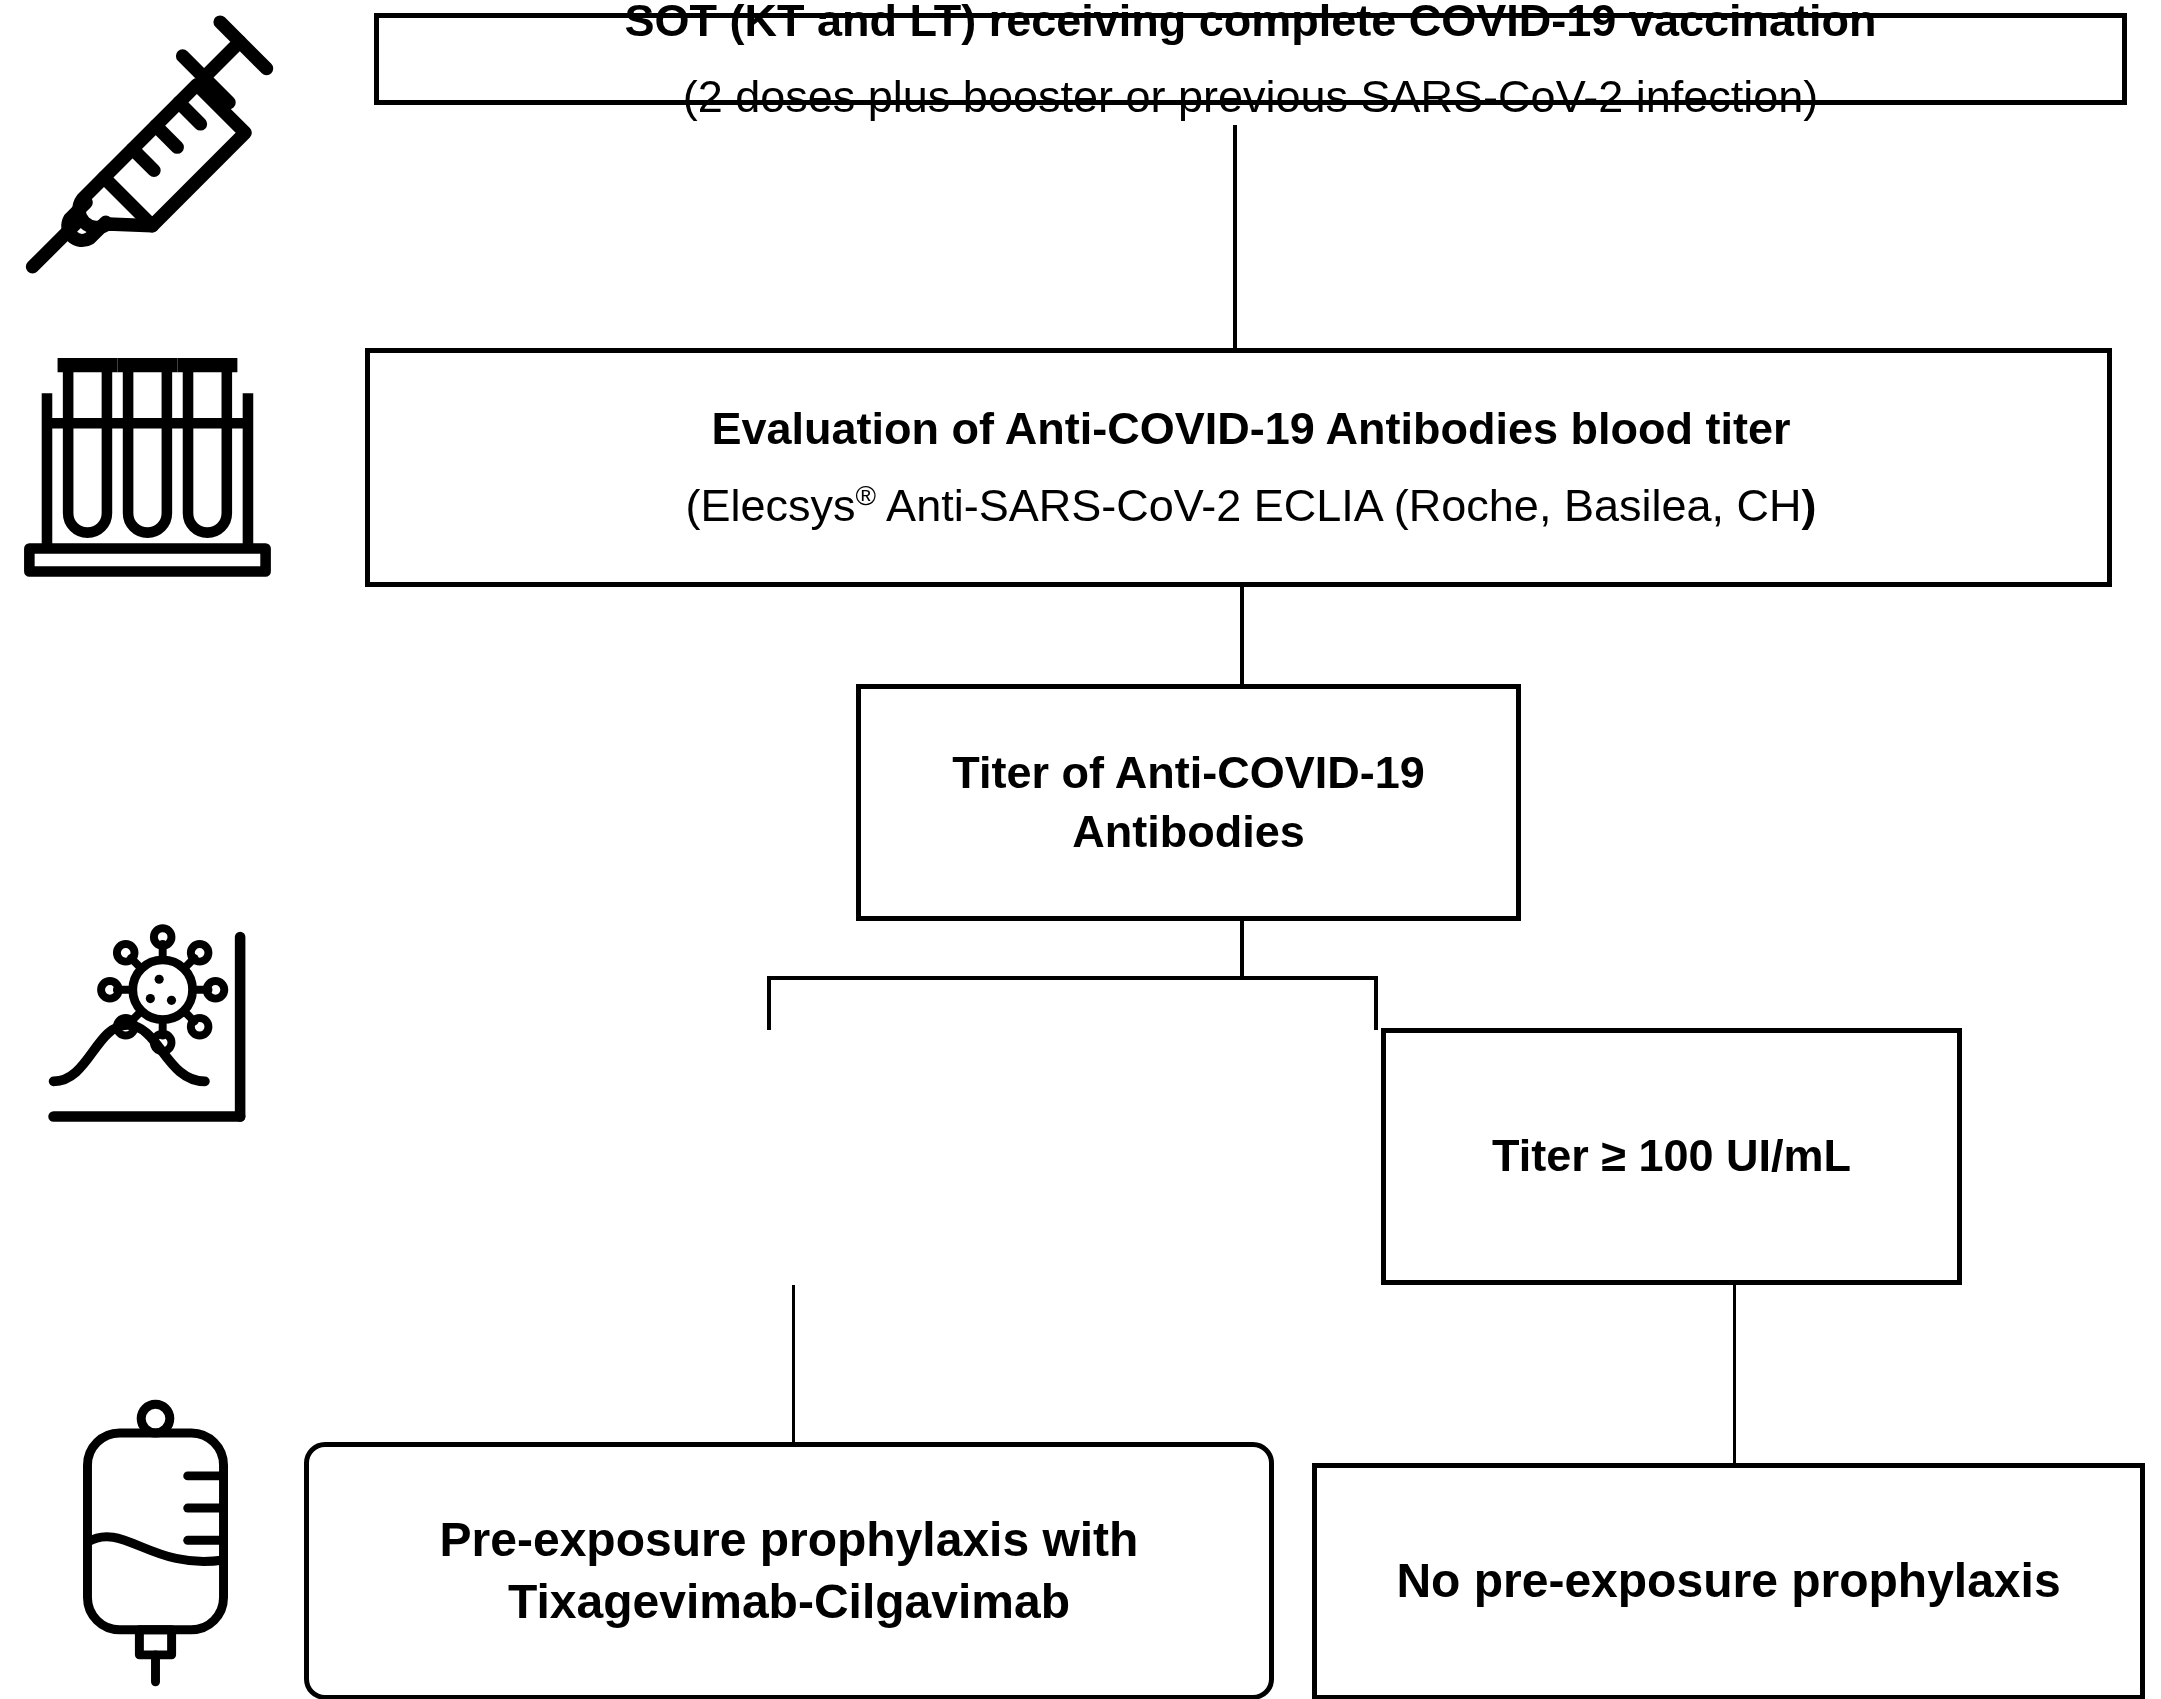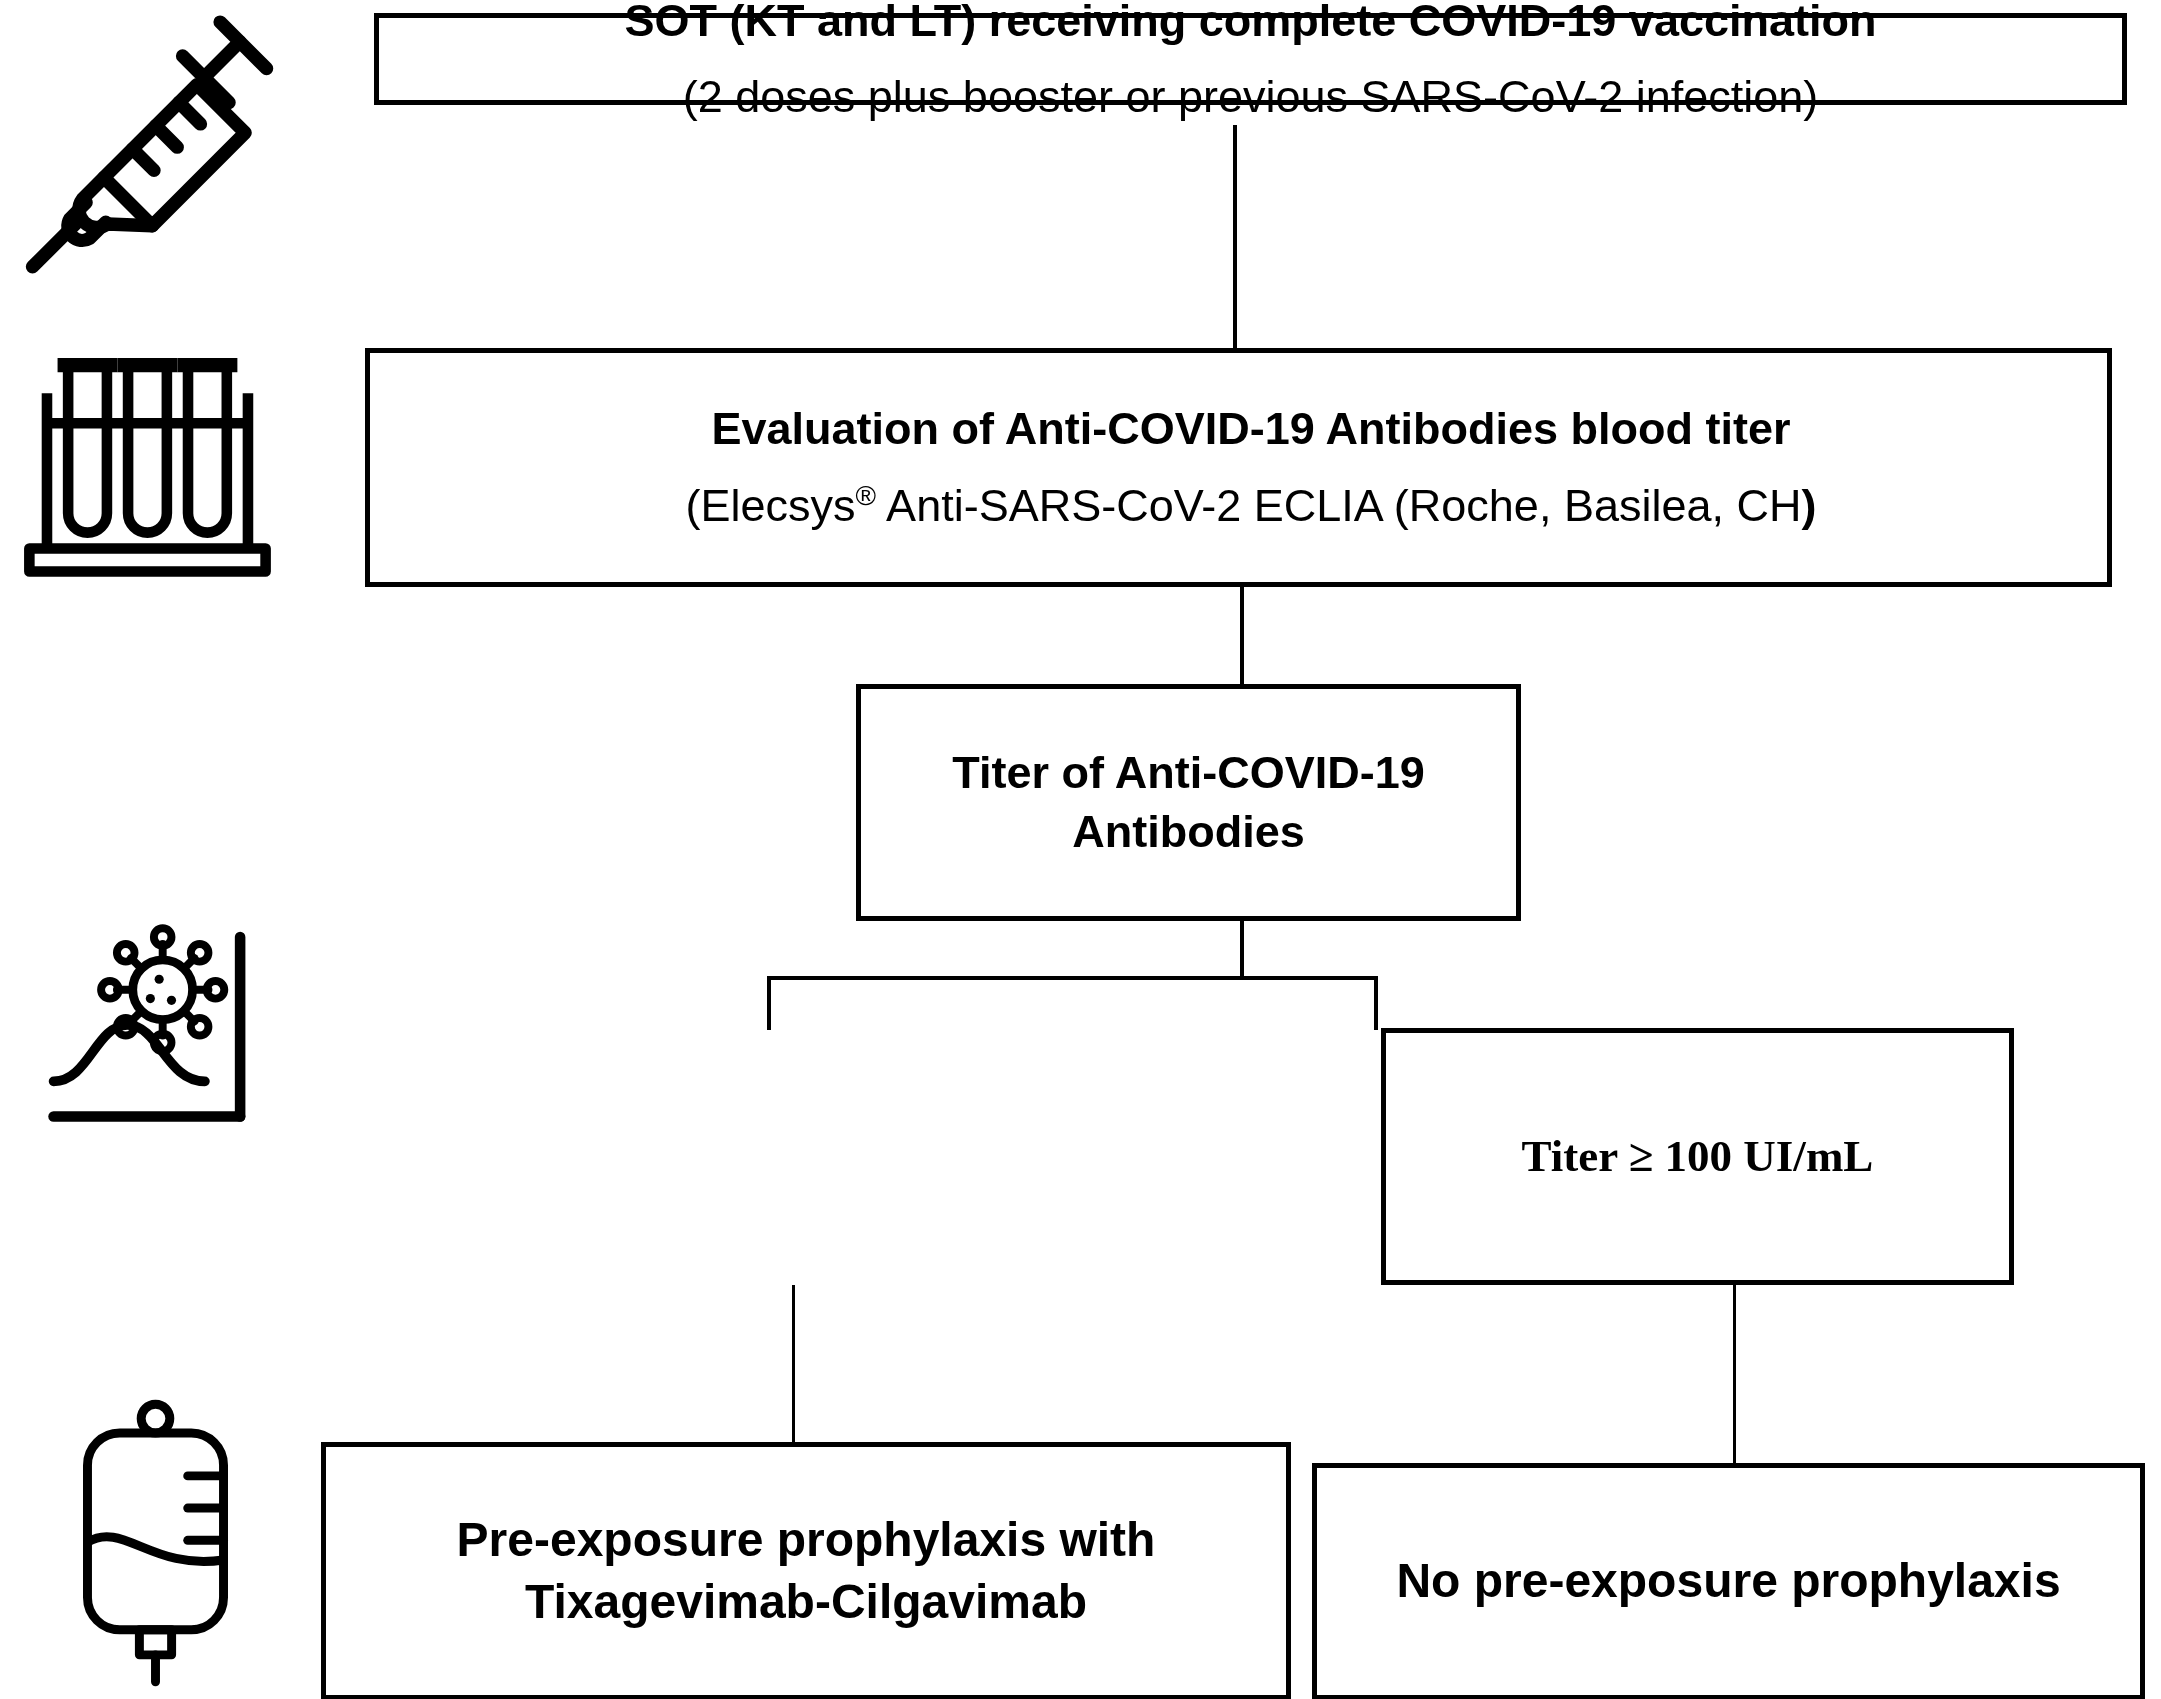--- a/index.html
+++ b/index.html
@@ -36,22 +36,22 @@
     white-space:nowrap;
   }
   .bold{font-weight:bold;}
   .reg{font-weight:normal;}
 
   
   #node-population{left:374px;  top:13px;   width:1753px; height:92px;}
   #node-evaluation{left:365px;  top:348px;  width:1747px; height:239px;padding-left:25px;}
   #node-titer     {left:856px; top:684px; width:665px; height:237px;}
   #node-low       {left:475px;  top:1028px; width:614px; height:257px;}
-  #node-high      {left:1381px; top:1028px; width:633px; height:257px;font-family:Liberation Serif, serif;}
-  #node-prophy    {left:321px;  top:1442px; width:970px; height:258px;}
+  #node-high      {left:1381px; top:1028px; width:581px; height:257px;}
+  #node-prophy    {left:304px;  top:1442px; width:970px; height:258px;border-radius:21px;}
   #node-noprophy  {left:1312px; top:1463px; width:833px; height:237px;}
 
   #node-population .line{font-size:45px;}
   #node-population .line.l1{margin-bottom:18px;}
   #node-evaluation .line{font-size:45px;}
   #node-evaluation .line.l1{margin-bottom:19px;}
   #node-titer .line{font-size:45px;}
   #node-low .line, #node-high .line{font-size:45px;}
   #node-prophy .line{font-size:48px;}
   #node-noprophy .line{font-size:48px;}

